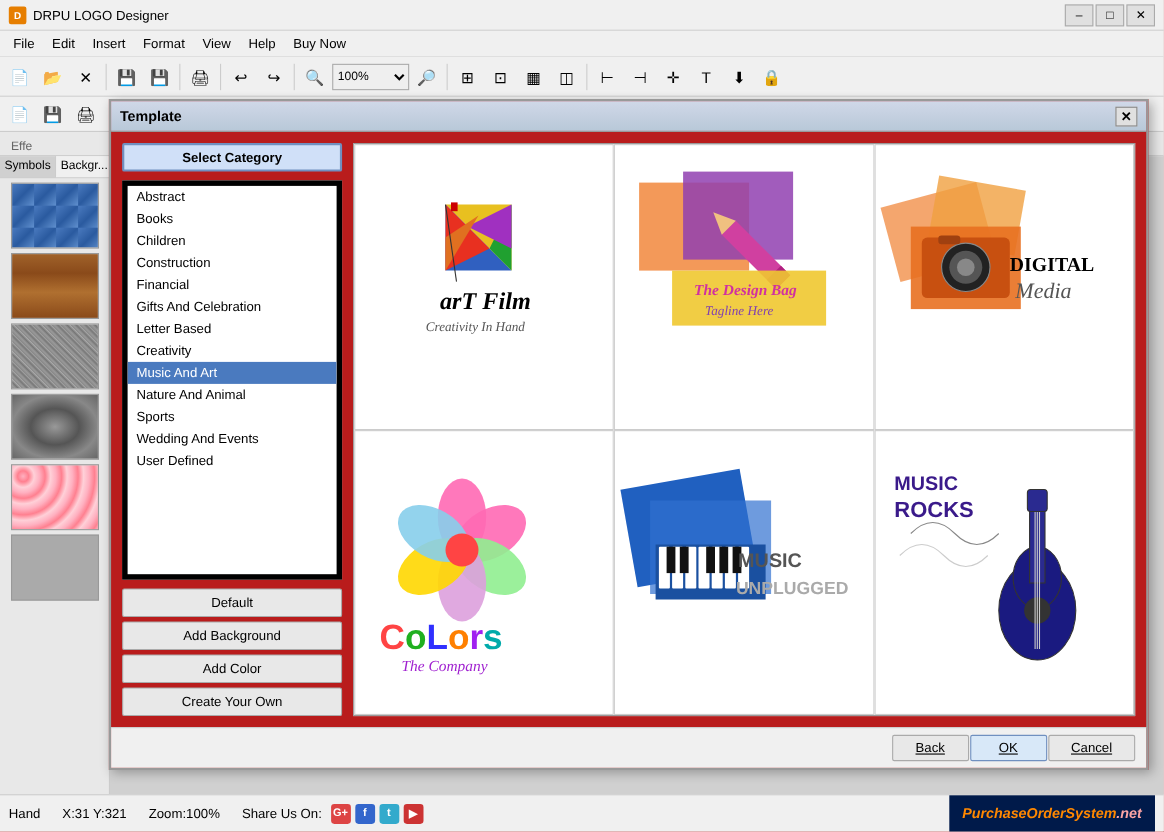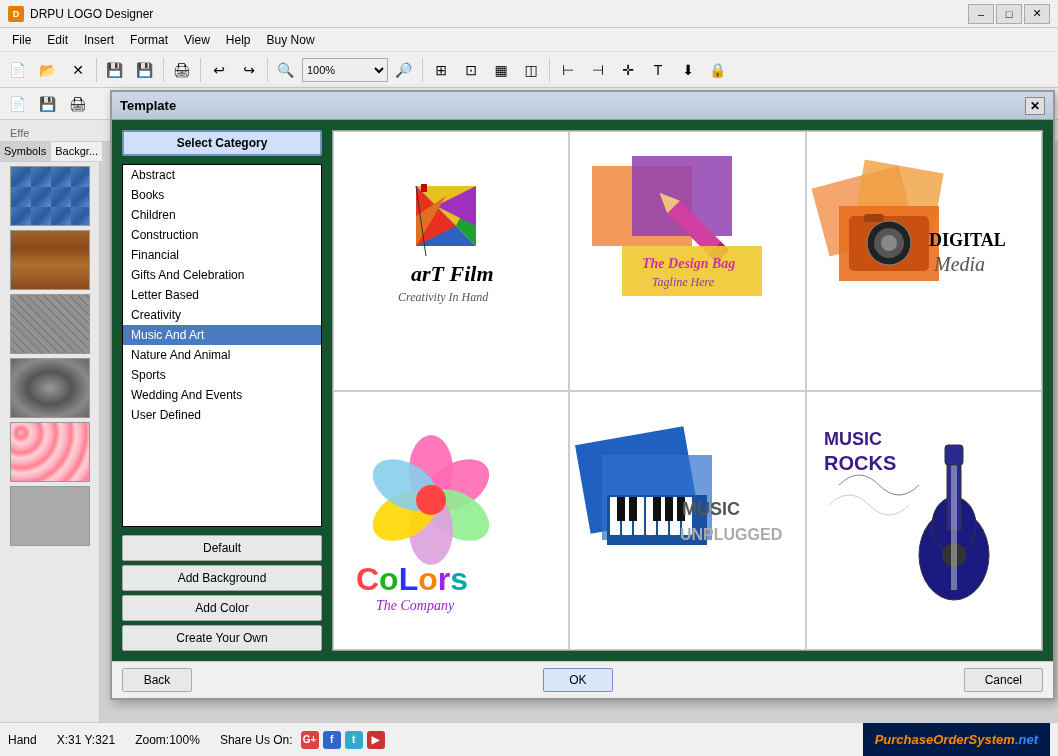--- a/index.html
+++ b/index.html
@@ -49,21 +49,21 @@
     .tb-btn {
       width: 28px; height: 28px;
       background: #f0f0f0;
       border: 1px solid transparent;
       cursor: pointer;
       display: flex; align-items: center; justify-content: center;
       font-size: 14px;
       border-radius: 2px;
     }
     .tb-sep { width: 1px; height: 24px; background: #ccc; margin: 0 2px; }
-    .zoom-select { height: 24px; width: 86px; font-size: 11px; border: 1px solid #aaa; }
+    .zoom-select { height: 24px; width: 70px; font-size: 11px; border: 1px solid #aaa; }
 
     
     .toolbar2 {
       background: #f0f0f0;
       height: 32px;
       border-bottom: 1px solid #ccc;
       display: flex;
       align-items: center;
       padding: 2px 4px;
       gap: 2px;
@@ -131,24 +131,24 @@
     .swatch.wood { background: linear-gradient(180deg, #a0622a 0%, #8a4a1a 30%, #b07030 60%, #8a4a1a 100%); }
     .swatch.grey-texture { background: repeating-linear-gradient(45deg, #888 0px, #999 2px, #777 4px, #aaa 6px); }
     .swatch.grey-swirl { background: radial-gradient(ellipse, #999 0%, #555 40%, #888 70%, #666 100%); }
     .swatch.pink-floral { background: repeating-radial-gradient(circle at 10px 10px, #ffb0c0 0px, #ff8090 5px, #ffd0d8 10px, #ffb0c0 15px); }
     .swatch.grey-box { background: #aaa; }
 
     
     .template-dialog {
       position: absolute;
       top: 90px;
-      left: 110px;
+      left: 99px;
       width: 945px;
       height: 610px;
-      background: #14532d;
+      background: #b91c1c;
       border: 2px solid #999;
       box-shadow: 3px 3px 10px rgba(0,0,0,0.3);
       display: flex;
       flex-direction: column;
       z-index: 100;
     }
     .dialog-titlebar {
       background: linear-gradient(to bottom, #d0d8e8 0%, #b8c8d8 100%);
       height: 28px;
       display: flex;
@@ -184,21 +184,21 @@
       background: #d0e0f8;
       border: 2px solid #7090c0;
       padding: 4px 8px;
       font-size: 12px;
       font-weight: bold;
       cursor: pointer;
       text-align: center;
       border-radius: 2px;
     }
     .category-list {
-      border: 1px solid #000000;
+      border: 5px solid #000000;
       background: white;
       flex: 1;
       overflow-y: auto;
       font-size: 12px;
     }
     .category-item {
       padding: 3px 8px;
       cursor: pointer;
     }
     .category-item.selected { background: #4a7abf; color: white; }
@@ -235,25 +235,26 @@
       justify-content: center;
       cursor: pointer;
       overflow: hidden;
       position: relative;
       background: white;
     }
 
     
     .dialog-bottom {
       display: flex;
-      justify-content: space-between;
+      justify-content: flex-end;
       padding: 6px 10px;
       gap: 1px;
       border-top: 1px solid #ccc;
       background: #f0f0f0;
+      text-decoration: underline;
     }
     .bottom-btn {
       padding: 4px 20px;
       font-size: 12px;
       background: #e8e8e8;
       border: 1px solid #aaa;
       cursor: pointer;
       border-radius: 2px;
       min-width: 70px;
     }
@@ -280,21 +281,21 @@
       background: #001a4a;
       color: #fff;
       padding: 4px 12px;
       font-size: 13px;
       font-style: italic;
       font-weight: bold;
       height: 34px;
       display: flex;
       align-items: center;
     }
-    .status-right span { color: #3b82f6; }
+    .status-right span { color: #fca5a5; }
     .status-right span.orange { color: #f80; }
 
     
     .social-icons { display: flex; gap: 4px; align-items: center; }
     .social-icon { width: 18px; height: 18px; border-radius: 3px; display: flex; align-items: center; justify-content: center; font-size: 10px; font-weight: bold; color: white; cursor: pointer; }
     .si-g { background: #d44; }
     .si-f { background: #36c; }
     .si-t { background: #3ac; }
     .si-y { background: #c33; }
 

